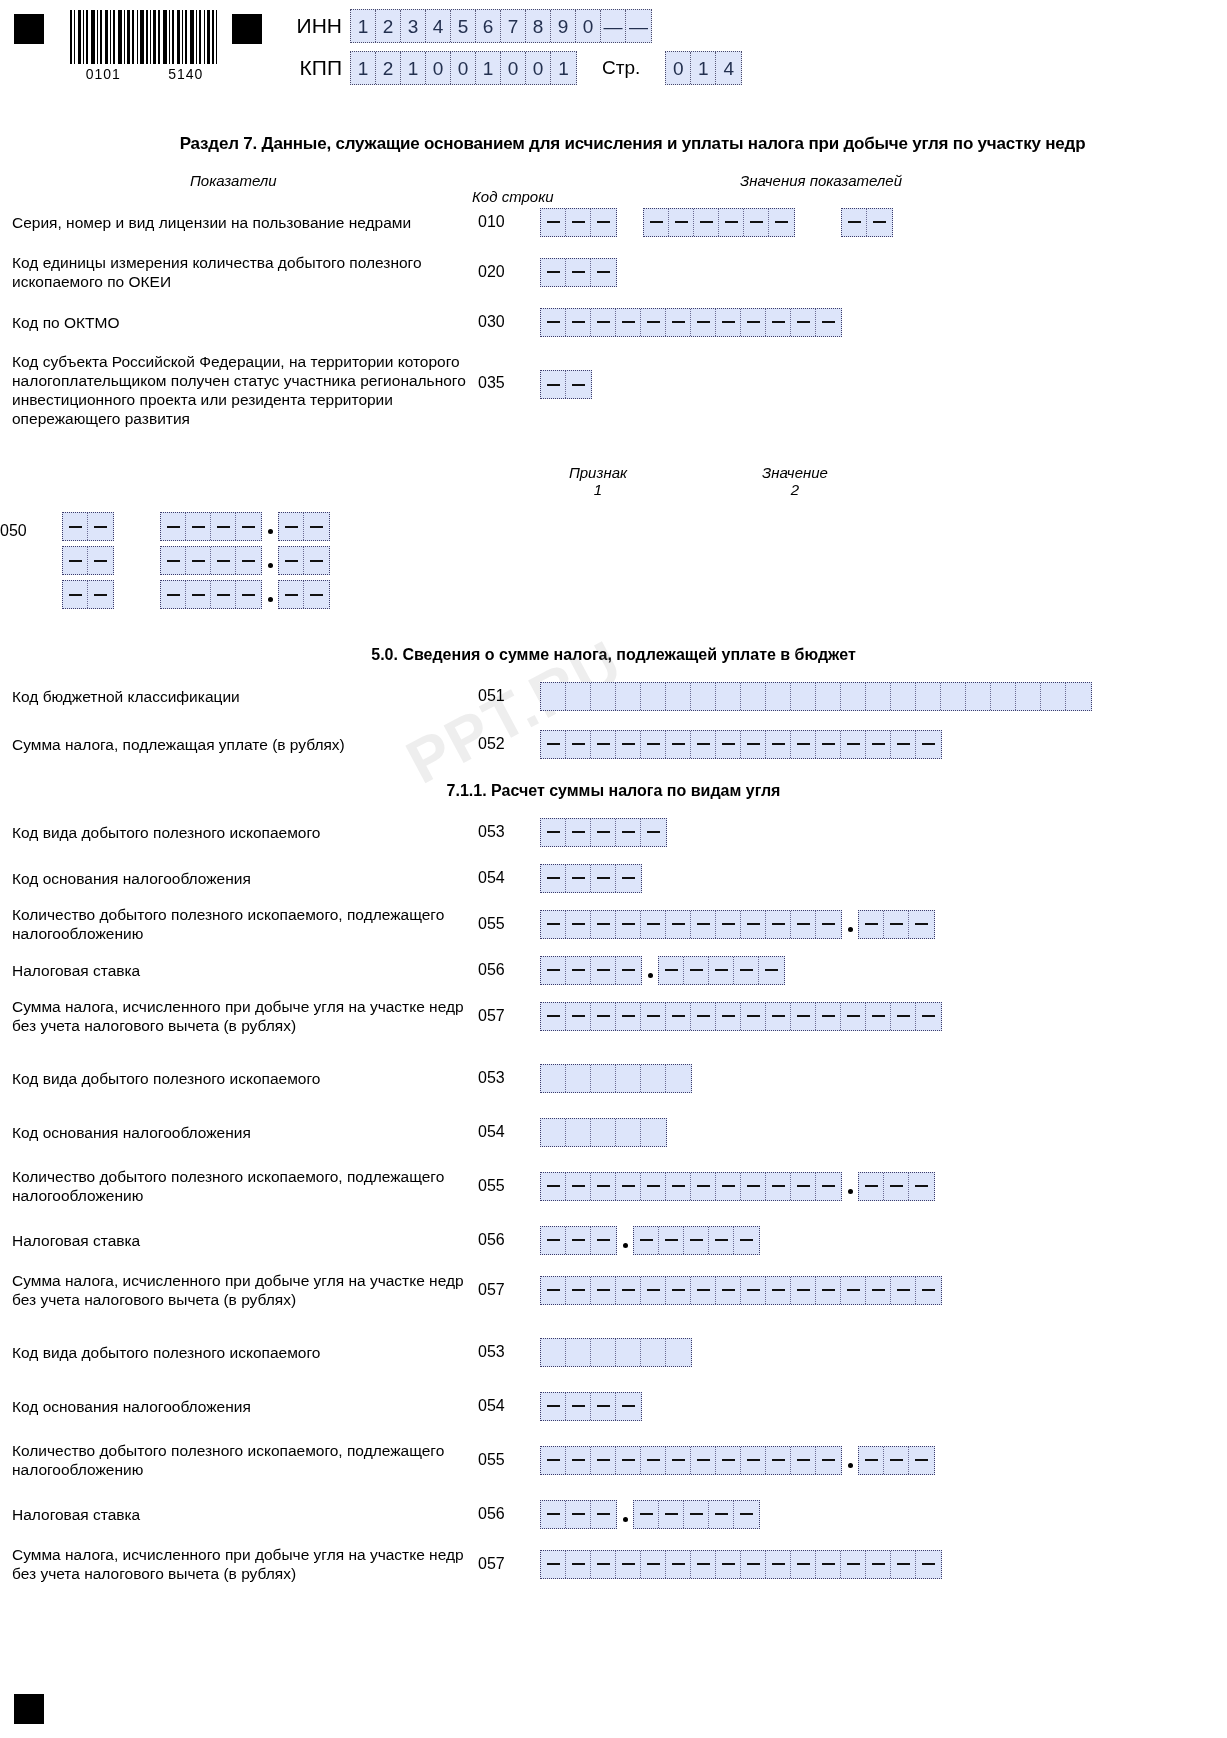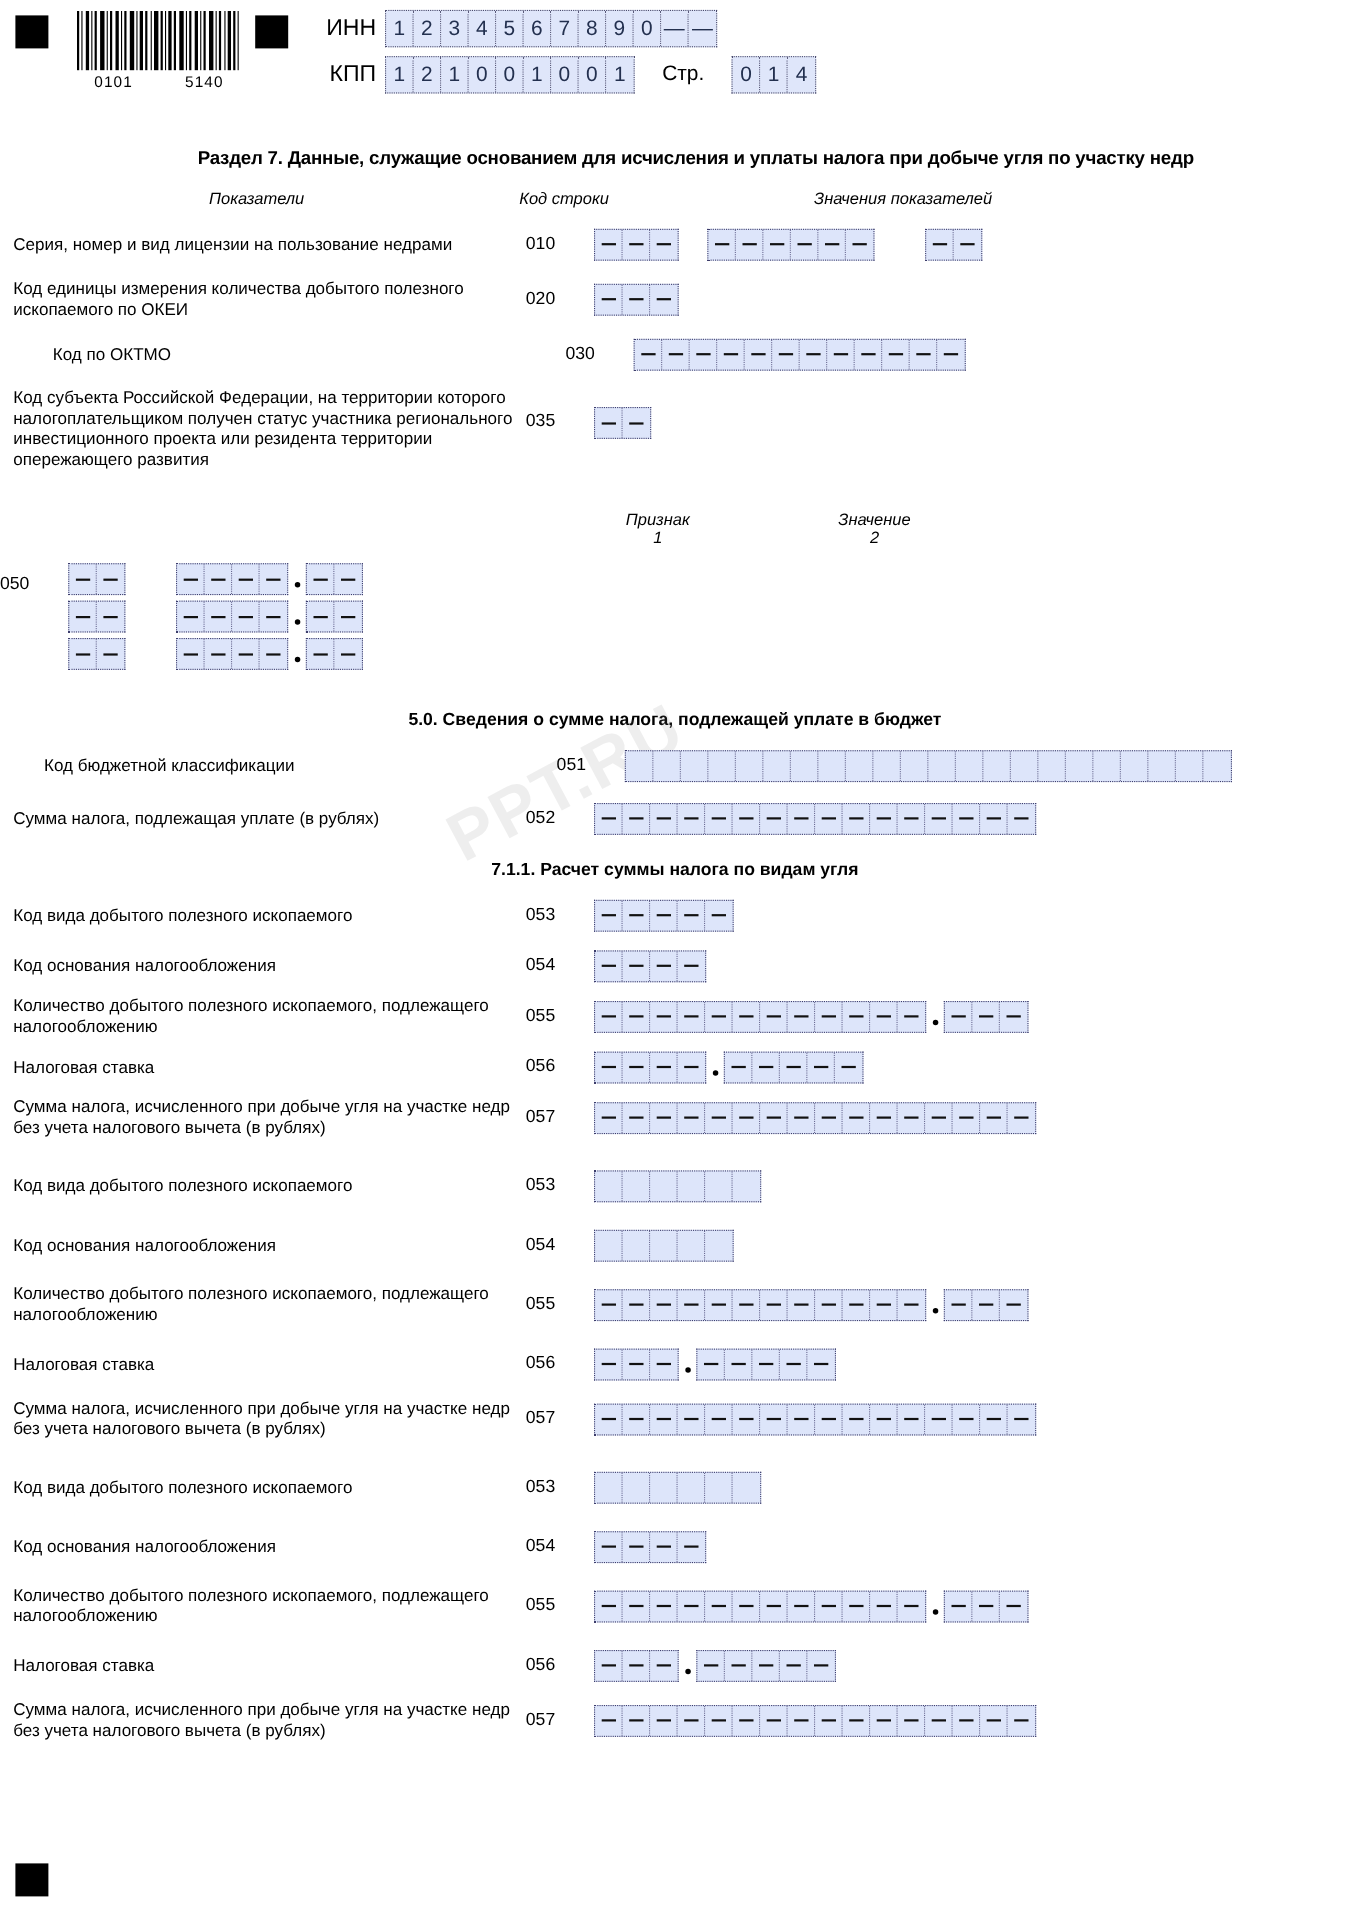--- a/index.html
+++ b/index.html
@@ -166,21 +166,21 @@
   .sub-title.t711{margin-top:18px;}
 
   .colheads{
     position:relative;
     height:26px;
     margin-top:18px;
     font-style:italic;
     font-size:15px;
   }
   .ch-pok{position:absolute;left:190px;top:0;}
-  .ch-kod{position:absolute;left:472px;top:0;}
+  .ch-kod{position:absolute;left:472px;top:16px;}
   .ch-zn{position:absolute;left:740px;top:0;}
 
   
   .row{
     position:relative;
     display:flex;
     align-items:center;
     min-height:40px;
   }
   .rlabel{
@@ -349,21 +349,21 @@
     <div class="rcode">020</div>
     <div class="rfields grp">
       <div class="fboxes">
           <div class="fcell"></div>
           <div class="fcell"></div>
           <div class="fcell"></div>
         </div>
     </div>
   </div>
 
-  <div class="row" style="margin-top:10px;padding-left:36px;">
+  <div class="row" style="margin-top:10px;">
     <div class="rlabel">Код по ОКТМО</div>
     <div class="rcode">030</div>
     <div class="rfields grp">
       <div class="fboxes">
           <div class="fcell"></div>
           <div class="fcell"></div>
           <div class="fcell"></div>
           <div class="fcell"></div>
           <div class="fcell"></div>
           <div class="fcell"></div>
@@ -452,21 +452,21 @@
         <div class="fboxes">
             <div class="fcell"></div>
             <div class="fcell"></div>
           </div>
       </div>
     </div>
   </div>
 
   <div class="sub-title">5.0. Сведения о сумме налога, подлежащей уплате в бюджет</div>
 
-  <div class="row" style="margin-top:12px;padding-left:28px;">
+  <div class="row" style="margin-top:12px;">
     <div class="rlabel">Код бюджетной классификации</div>
     <div class="rcode">051</div>
     <div class="rfields grp">
       <div class="fboxes blank">
           <div class="fcell"></div>
           <div class="fcell"></div>
           <div class="fcell"></div>
           <div class="fcell"></div>
           <div class="fcell"></div>
           <div class="fcell"></div>

